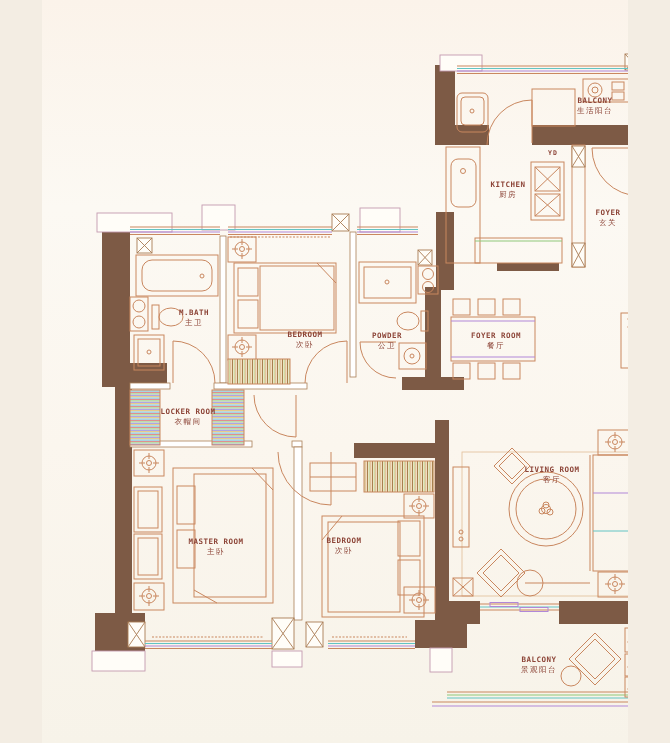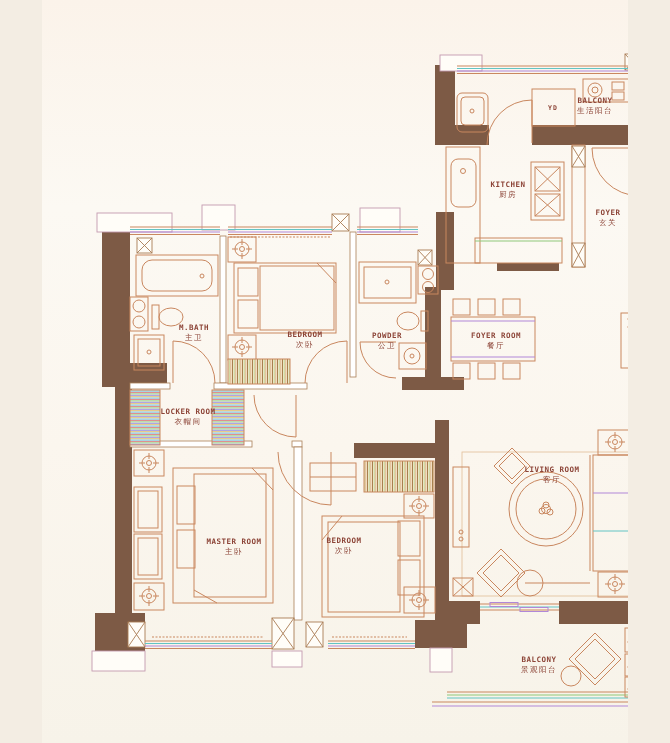--- a/index.html
+++ b/index.html
@@ -5,21 +5,21 @@
   html,body{margin:0;padding:0;background:#f3ede3;}
   #stage{position:relative;width:586px;height:743px;margin:0 auto;overflow:hidden;
          background:linear-gradient(180deg,#fbf3ea 0%,#fcf9f3 28%,#fbf6ee 60%,#f7f3e9 100%);}
   #plan-svg{position:absolute;left:0;top:0;}
   .lbl{position:absolute;transform:translateX(-50%);text-align:center;white-space:nowrap;
        font:bold 7.5px "DejaVu Sans Mono","Liberation Sans",monospace;
        color:#8d4538;letter-spacing:.5px;line-height:1.3;}
   .lbl .zh{display:block;font-weight:normal;letter-spacing:1.5px;font-size:7.5px;}
   .lbl .en{display:block;}
   .yd{position:absolute;transform:translateX(-50%);font:bold 6.5px "DejaVu Sans Mono",monospace;
-      color:#8d4538;letter-spacing:1px;}
+      color:#8d4538;letter-spacing:1px;margin-top:45px;}
 </style>
 </head>
 <body>
 
 <div id="stage">
 
 <svg id="plan-svg" width="670" height="743" viewBox="0 0 670 743">
   <defs>
     <pattern id="stripesH" width="8" height="7" patternUnits="userSpaceOnUse">
       <rect width="8" height="7" fill="#fffdf8"></rect>
@@ -398,37 +398,37 @@
     <span class="zh">厨房</span>
   </div>
   <div class="lbl" style="left:566px;top:208px">
     <span class="en">FOYER</span>
     <span class="zh">玄关</span>
   </div>
   <div class="lbl" style="left:454px;top:331px">
     <span class="en">FOYER ROOM</span>
     <span class="zh">餐厅</span>
   </div>
-  <div class="lbl" style="left:152px;top:323px">
+  <div class="lbl" style="left:152px;top:308px">
     <span class="en">M.BATH</span>
     <span class="zh">主卫</span>
   </div>
   <div class="lbl" style="left:263px;top:330px">
     <span class="en">BEDROOM</span>
     <span class="zh">次卧</span>
   </div>
   <div class="lbl" style="left:345px;top:331px">
     <span class="en">POWDER</span>
     <span class="zh">公卫</span>
   </div>
   <div class="lbl" style="left:146px;top:407px">
     <span class="en">LOCKER ROOM</span>
     <span class="zh">衣帽间</span>
   </div>
-  <div class="lbl" style="left:192px;top:537px">
+  <div class="lbl" style="left:174px;top:537px">
     <span class="en">MASTER ROOM</span>
     <span class="zh">主卧</span>
   </div>
   <div class="lbl" style="left:302px;top:536px">
     <span class="en">BEDROOM</span>
     <span class="zh">次卧</span>
   </div>
   <div class="lbl" style="left:510px;top:465px">
     <span class="en">LIVING ROOM</span>
     <span class="zh">客厅</span>

